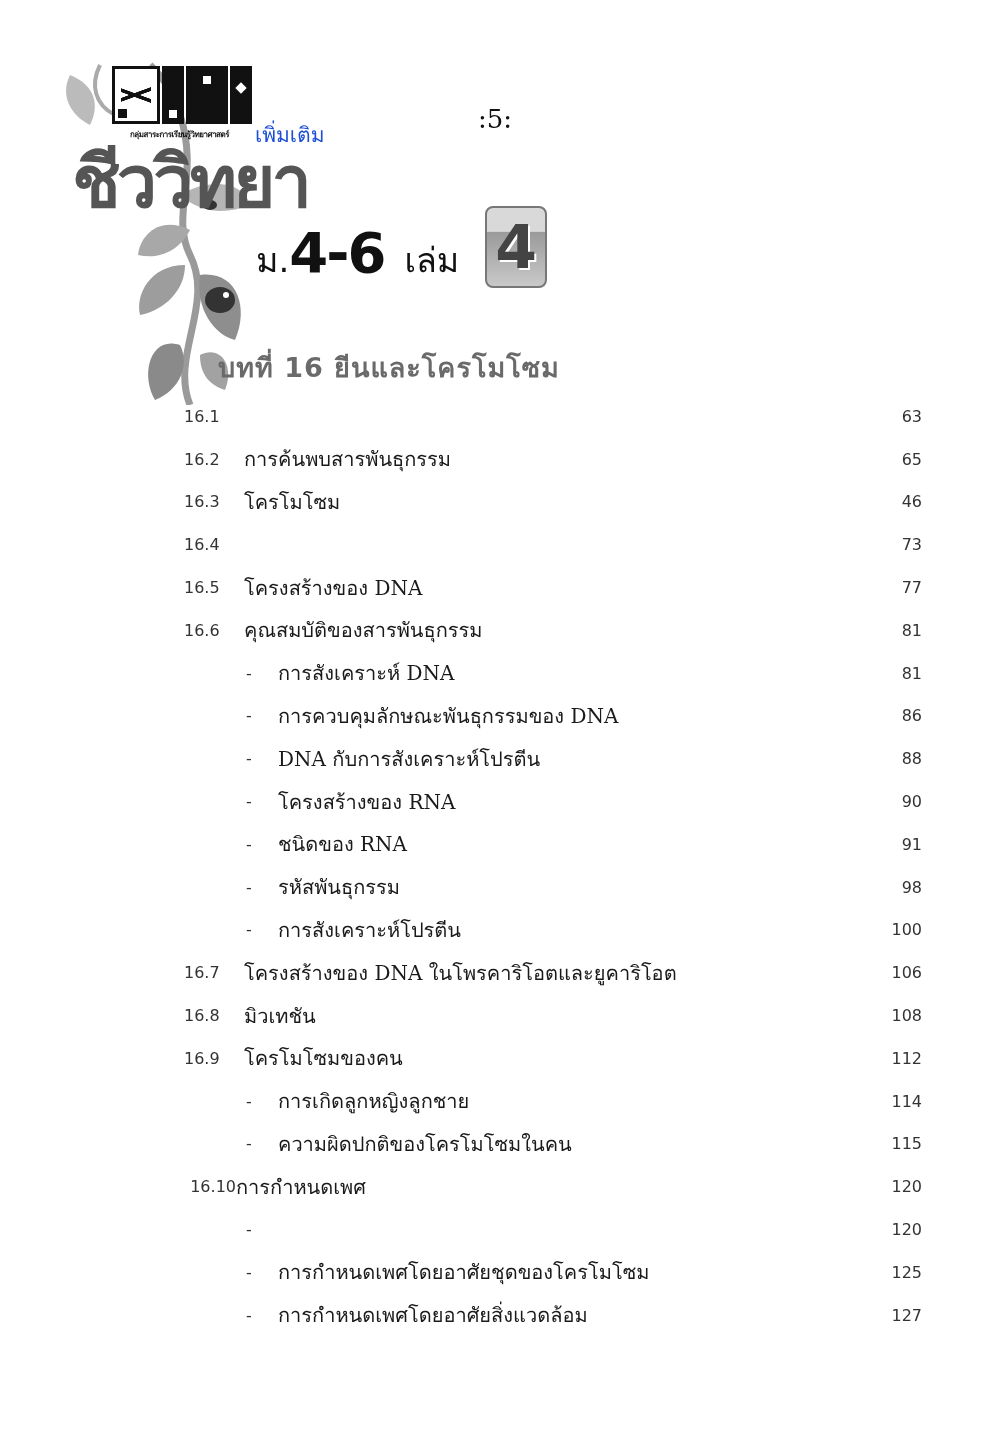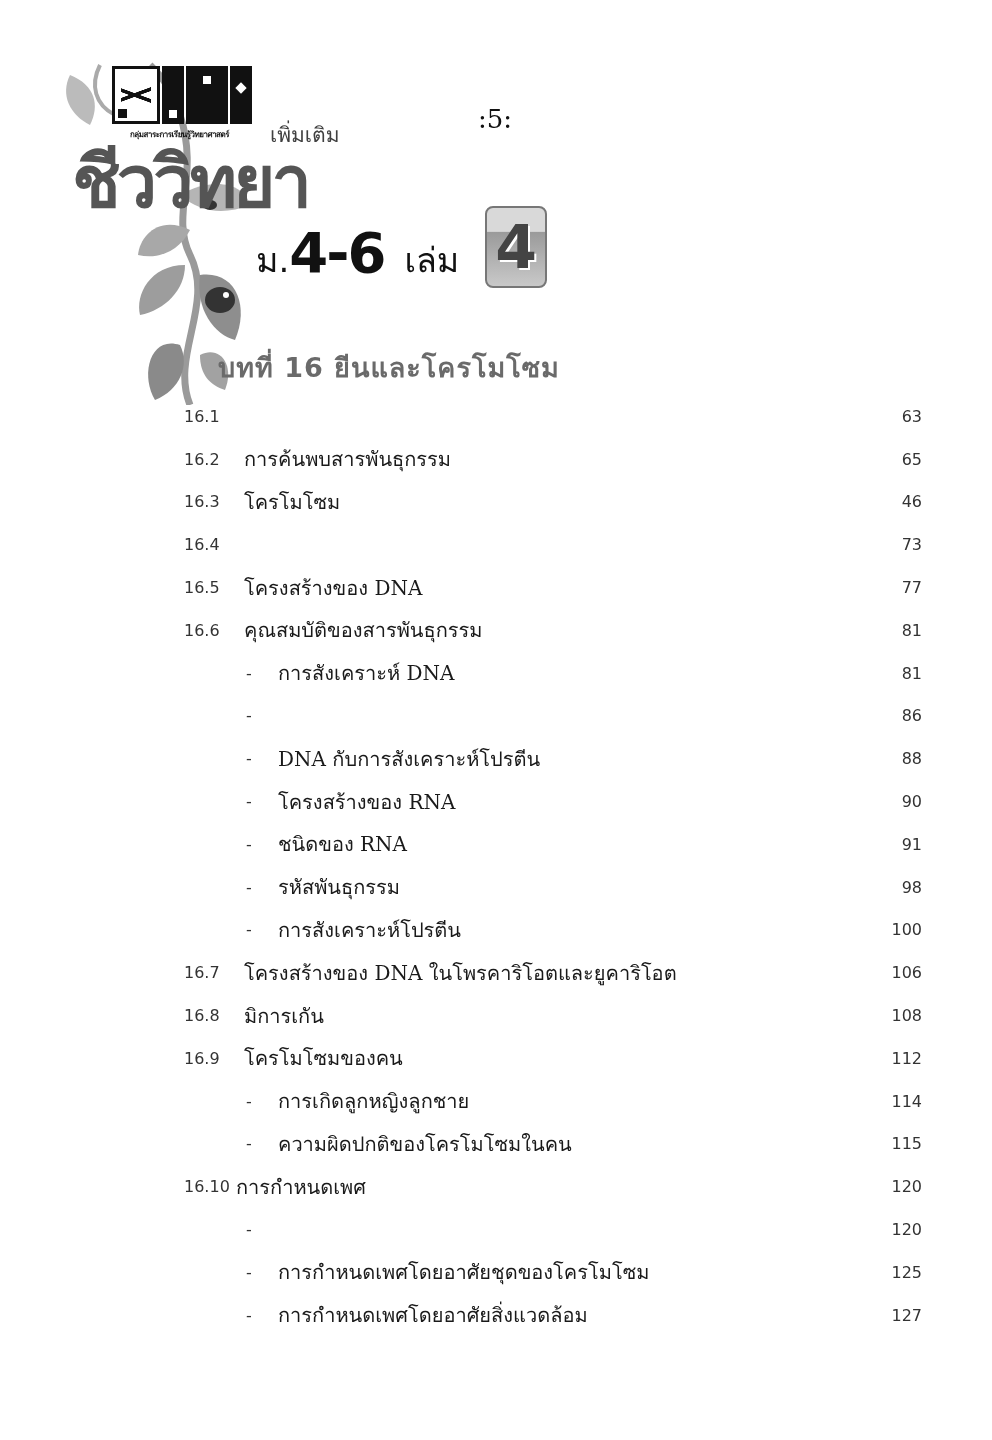--- a/index.html
+++ b/index.html
@@ -12,22 +12,22 @@
        background: linear-gradient(160deg, transparent 45%, #111 46%, #111 52%, transparent 53%),
                    linear-gradient(20deg, transparent 45%, #111 46%, #111 52%, transparent 53%); }
   .mini-logo .M::after { content:""; position:absolute; left:3px; bottom:3px; width:9px; height:9px; background:#111;}
   .mini-logo .blk { background: #111; height: 58px; position: relative; }
   .mini-logo .i1 { width: 22px; }
   .mini-logo .n { width: 42px; }
   .mini-logo .i2 { width: 22px; }
   .mini-logo .dot { position:absolute; width:8px; height:8px; background:#fff; }
   .mini-sub { position: absolute; left: 130px; top: 128px; font-family: "DejaVu Sans", sans-serif;
               font-size: 8px; font-weight: bold; color:#111; letter-spacing: -0.5px; }
-  .addon { position: absolute; left: 270px; top: 118px; font-family: "DejaVu Sans", sans-serif;
-           font-size: 21px; color: #404040; }
+  .addon { position: absolute; left: 255px; top: 118px; font-family: "DejaVu Sans", sans-serif;
+           font-size: 21px; color: #1d4ed8; }
   .page-no { position: absolute; left: 478px; top: 104px; font-family: "DejaVu Serif", serif;
              font-size: 26px; color:#111; }
   .subject { position: absolute; left: 72px; top: 146px; font-family: "DejaVu Sans", sans-serif;
              font-size: 72px; font-weight: bold; color: #555; letter-spacing: -4px; line-height: 1; }
   .grade { position: absolute; left: 256px; top: 220px; font-family: "DejaVu Sans", sans-serif;
            font-weight: bold; color: #111; display:flex; align-items: baseline; gap: 12px; }
   .grade .pre { font-size: 34px; font-weight: normal; }
   .grade .num { font-size: 56px; letter-spacing: -2px; }
   .grade .vol { font-size: 34px; font-weight: normal; margin-left: 8px; }
   .vol-badge { position: absolute; left: 485px; top: 206px; width: 62px; height: 82px;
@@ -119,20 +119,21 @@
       <span class="toc-title">คุณสมบัติของสารพันธุกรรม</span>
       <span class="toc-page">81</span>
     </div>
     <div class="toc-row sub">
       <span class="toc-num" style="padding-left: 62px; width: 32px;">-</span>
       <span class="toc-title">การสังเคราะห์ DNA</span>
       <span class="toc-page">81</span>
     </div>
     <div class="toc-row sub">
       <span class="toc-num" style="padding-left: 62px; width: 32px;">-</span>
+      <span class="toc-title">การควบคุมลักษณะพันธุกรรมของ DNA</span>
       <span class="toc-page">86</span>
     </div>
     <div class="toc-row sub">
       <span class="toc-num" style="padding-left: 62px; width: 32px;">-</span>
       <span class="toc-title">DNA กับการสังเคราะห์โปรตีน</span>
       <span class="toc-page">88</span>
     </div>
     <div class="toc-row sub">
       <span class="toc-num" style="padding-left: 62px; width: 32px;">-</span>
       <span class="toc-title">โครงสร้างของ RNA</span>
@@ -153,40 +154,40 @@
       <span class="toc-title">การสังเคราะห์โปรตีน</span>
       <span class="toc-page">100</span>
     </div>
     <div class="toc-row">
       <span class="toc-num">16.7</span>
       <span class="toc-title">โครงสร้างของ DNA ในโพรคาริโอตและยูคาริโอต</span>
       <span class="toc-page">106</span>
     </div>
     <div class="toc-row">
       <span class="toc-num">16.8</span>
-      <span class="toc-title">มิการเกัน</span>
+      <span class="toc-title">มิวเทชัน</span>
       <span class="toc-page">108</span>
     </div>
     <div class="toc-row">
       <span class="toc-num">16.9</span>
       <span class="toc-title">โครโมโซมของคน</span>
       <span class="toc-page">112</span>
     </div>
     <div class="toc-row sub">
       <span class="toc-num" style="padding-left: 62px; width: 32px;">-</span>
       <span class="toc-title">การเกิดลูกหญิงลูกชาย</span>
       <span class="toc-page">114</span>
     </div>
     <div class="toc-row sub">
       <span class="toc-num" style="padding-left: 62px; width: 32px;">-</span>
       <span class="toc-title">ความผิดปกติของโครโมโซมในคน</span>
       <span class="toc-page">115</span>
     </div>
     <div class="toc-row">
-      <span class="toc-num" style="width: 52px;">16.10</span>
+      <span class="toc-num" style="width: 52px; text-align: right;">16.10</span>
       <span class="toc-title">การกำหนดเพศ</span>
       <span class="toc-page">120</span>
     </div>
     <div class="toc-row sub">
       <span class="toc-num" style="padding-left: 62px; width: 32px;">-</span>
       <span class="toc-page">120</span>
     </div>
     <div class="toc-row sub">
       <span class="toc-num" style="padding-left: 62px; width: 32px;">-</span>
       <span class="toc-title">การกำหนดเพศโดยอาศัยชุดของโครโมโซม</span>

